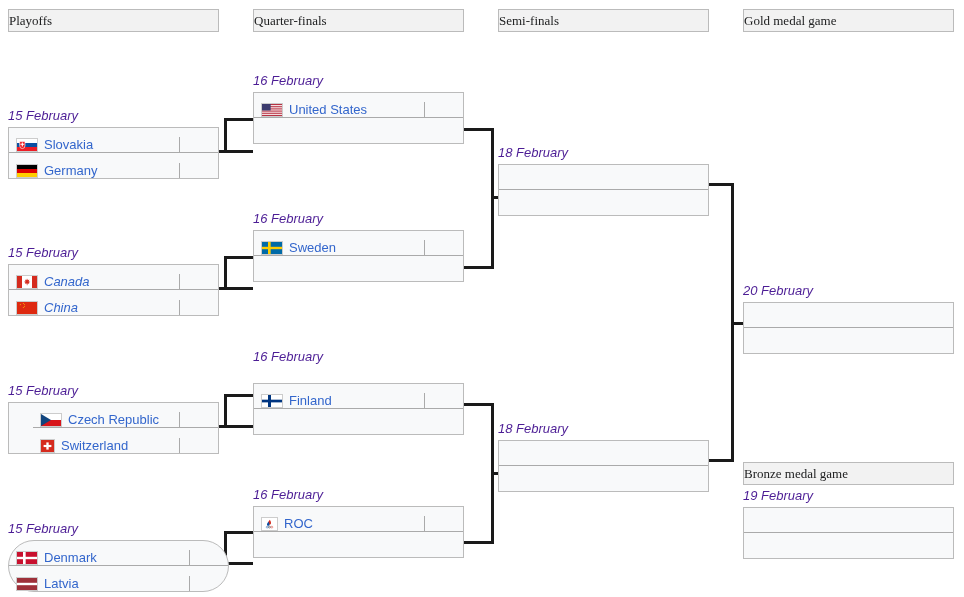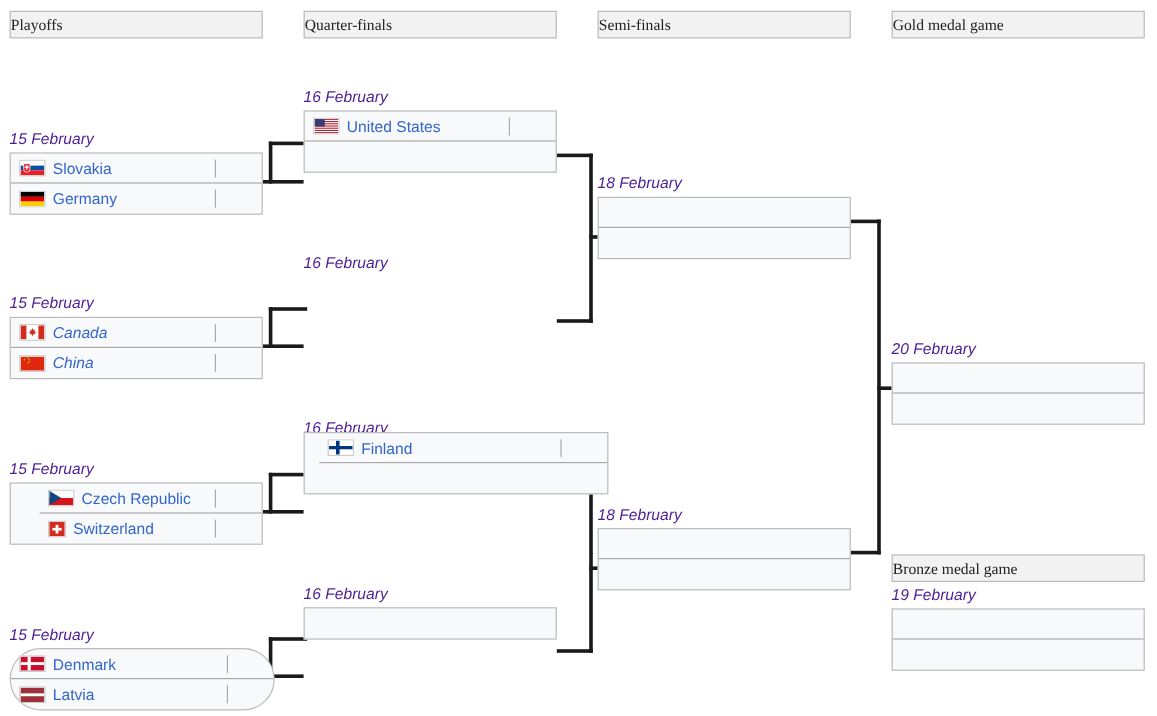--- a/index.html
+++ b/index.html
@@ -48,21 +48,21 @@
   .match {
     position: absolute;
     box-sizing: border-box;
     border: 1px solid #bbbbbb;
     background: #f8f9fa;
   }
   .match-row {
     box-sizing: border-box;
     display: flex;
     height: 25px;
-    align-items: center;
+    align-items: flex-end;
   }
   .match-row.top {
     border-bottom: 1px solid #aaaaaa;
   }
   .team-cell {
     box-sizing: border-box;
     flex: 1 1 auto;
     display: flex;
     align-items: center;
     padding-left: 7px;
@@ -308,23 +308,45 @@
     <div class="match-row">
       <div class="team-cell">
 
         <span class="team-name"></span>
       </div>
       <div class="score-cell"></div>
     </div>
   </div>
 
   <div class="match-date" style="left:253px; top:212px;">16 February</div>
+  <div class="match" style="left:253px; top:230px; width:211px;">
+    <div class="match-row top">
+      <div class="team-cell">
+        <span class="flag">
+          <svg viewBox="0 0 30 20" preserveAspectRatio="none">
+            <rect width="30" height="20" fill="#006aa7"></rect>
+            <rect x="9" width="4" height="20" fill="#fecc00"></rect>
+            <rect y="8" width="30" height="4" fill="#fecc00"></rect>
+          </svg>
+        </span>
+        <span class="team-name">Sweden</span>
+      </div>
+      <div class="score-cell"></div>
+    </div>
+    <div class="match-row">
+      <div class="team-cell">
+
+        <span class="team-name"></span>
+      </div>
+      <div class="score-cell"></div>
+    </div>
+  </div>
 
   <div class="match-date" style="left:253px; top:350px;">16 February</div>
-  <div class="match" style="left:253px; top:360px; width:254px;padding-left:12px;">
+  <div class="match" style="left:253px; top:383px; width:211px;">
     <div class="match-row top">
       <div class="team-cell">
         <span class="flag">
           <svg viewBox="0 0 30 20" preserveAspectRatio="none">
             <rect width="30" height="20" fill="#ffffff"></rect>
             <rect x="9" width="4.5" height="20" fill="#003580"></rect>
             <rect y="7.8" width="30" height="4.5" fill="#003580"></rect>
           </svg>
         </span>
         <span class="team-name">Finland</span>
@@ -335,20 +357,36 @@
       <div class="team-cell">
 
         <span class="team-name"></span>
       </div>
       <div class="score-cell"></div>
     </div>
   </div>
 
   <div class="match-date" style="left:253px; top:488px;">16 February</div>
   <div class="match" style="left:253px; top:506px; width:211px;">
+    <div class="match-row top">
+      <div class="team-cell">
+        <span class="flag" style="width:17px;">
+          <svg viewBox="0 0 22 20" preserveAspectRatio="none">
+            <rect width="22" height="20" fill="#ffffff"></rect>
+            <path d="M11.5 3 c-1.6 2.2 -2.6 4 -2.6 5.6 c0 1.4 .9 2.3 2 2.3 c1.3 0 2.3 -1 2.3 -2.6 c0 -1.9 -.9 -3.4 -1.7 -5.3 z" fill="#d52b1e"></path>
+            <path d="M9.6 6.2 c-1.5 1.8 -2.3 3.3 -2.3 4.7 c0 1.3 .8 2.1 1.9 2.1 c1.1 0 1.9 -.9 1.9 -2.2 c0 -1.6 -.8 -3 -1.5 -4.6 z" fill="#0b4ea2"></path>
+            <circle cx="7.6" cy="15.2" r="1.5" fill="none" stroke="#0b4ea2" stroke-width=".7"></circle>
+            <circle cx="11" cy="15.2" r="1.5" fill="none" stroke="#111111" stroke-width=".7"></circle>
+            <circle cx="14.4" cy="15.2" r="1.5" fill="none" stroke="#d52b1e" stroke-width=".7"></circle>
+          </svg>
+        </span>
+        <span class="team-name">ROC</span>
+      </div>
+      <div class="score-cell"></div>
+    </div>
     <div class="match-row">
       <div class="team-cell">
 
         <span class="team-name"></span>
       </div>
       <div class="score-cell"></div>
     </div>
   </div>
 
   <div class="match-date" style="left:498px; top:146px;">18 February</div>

